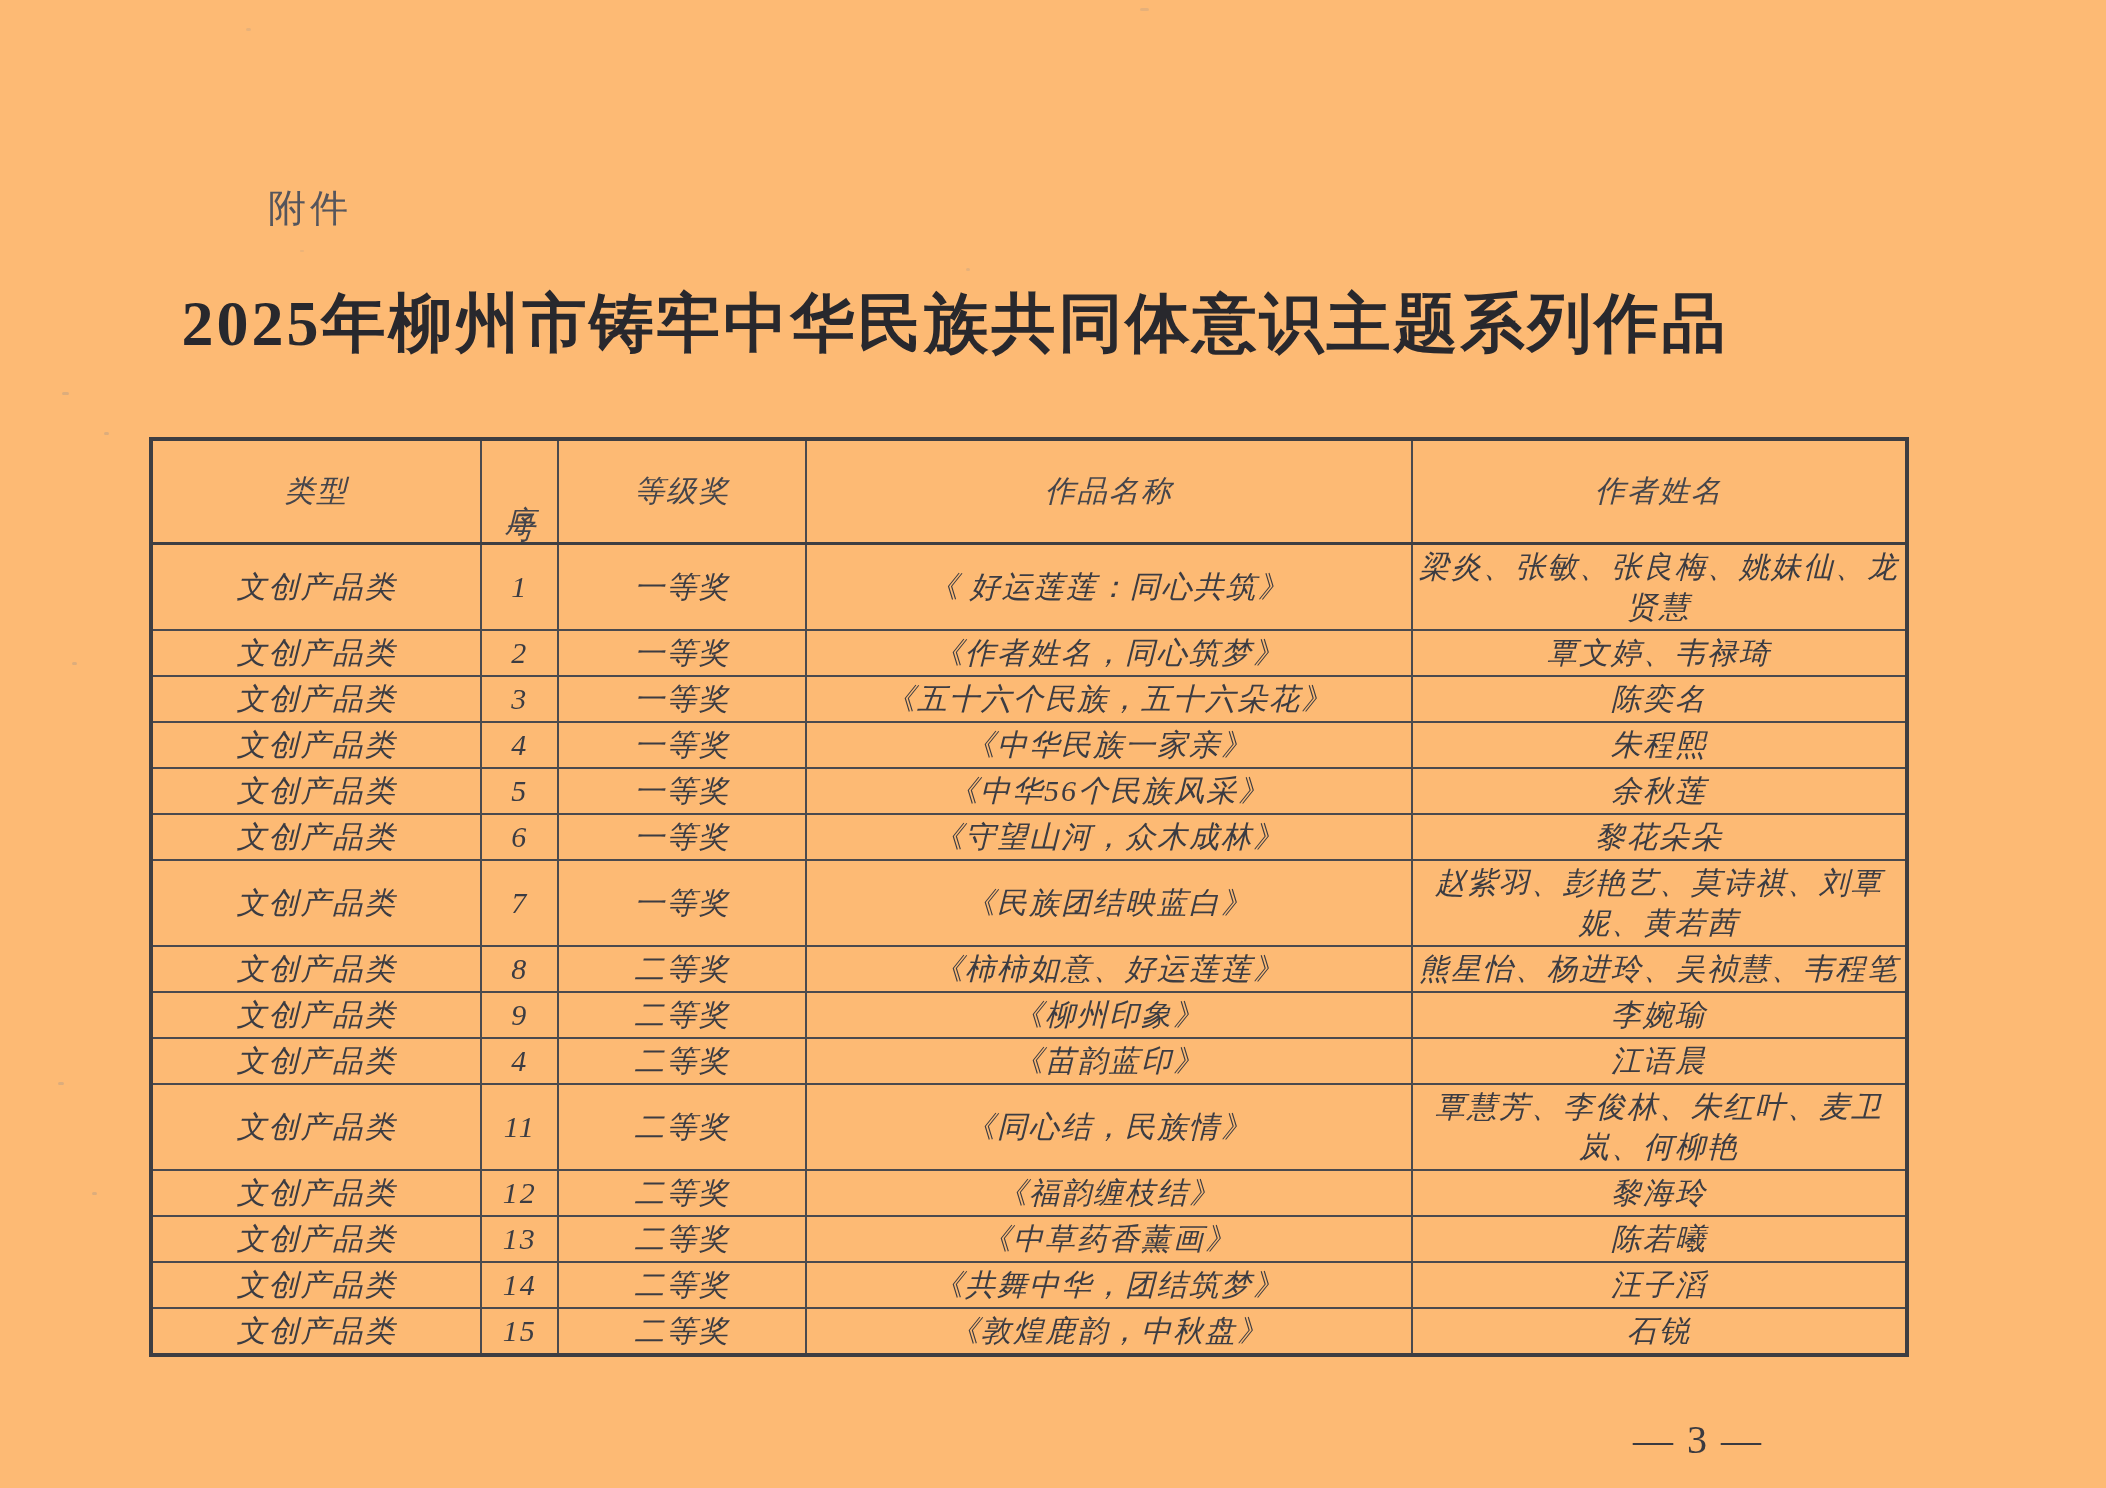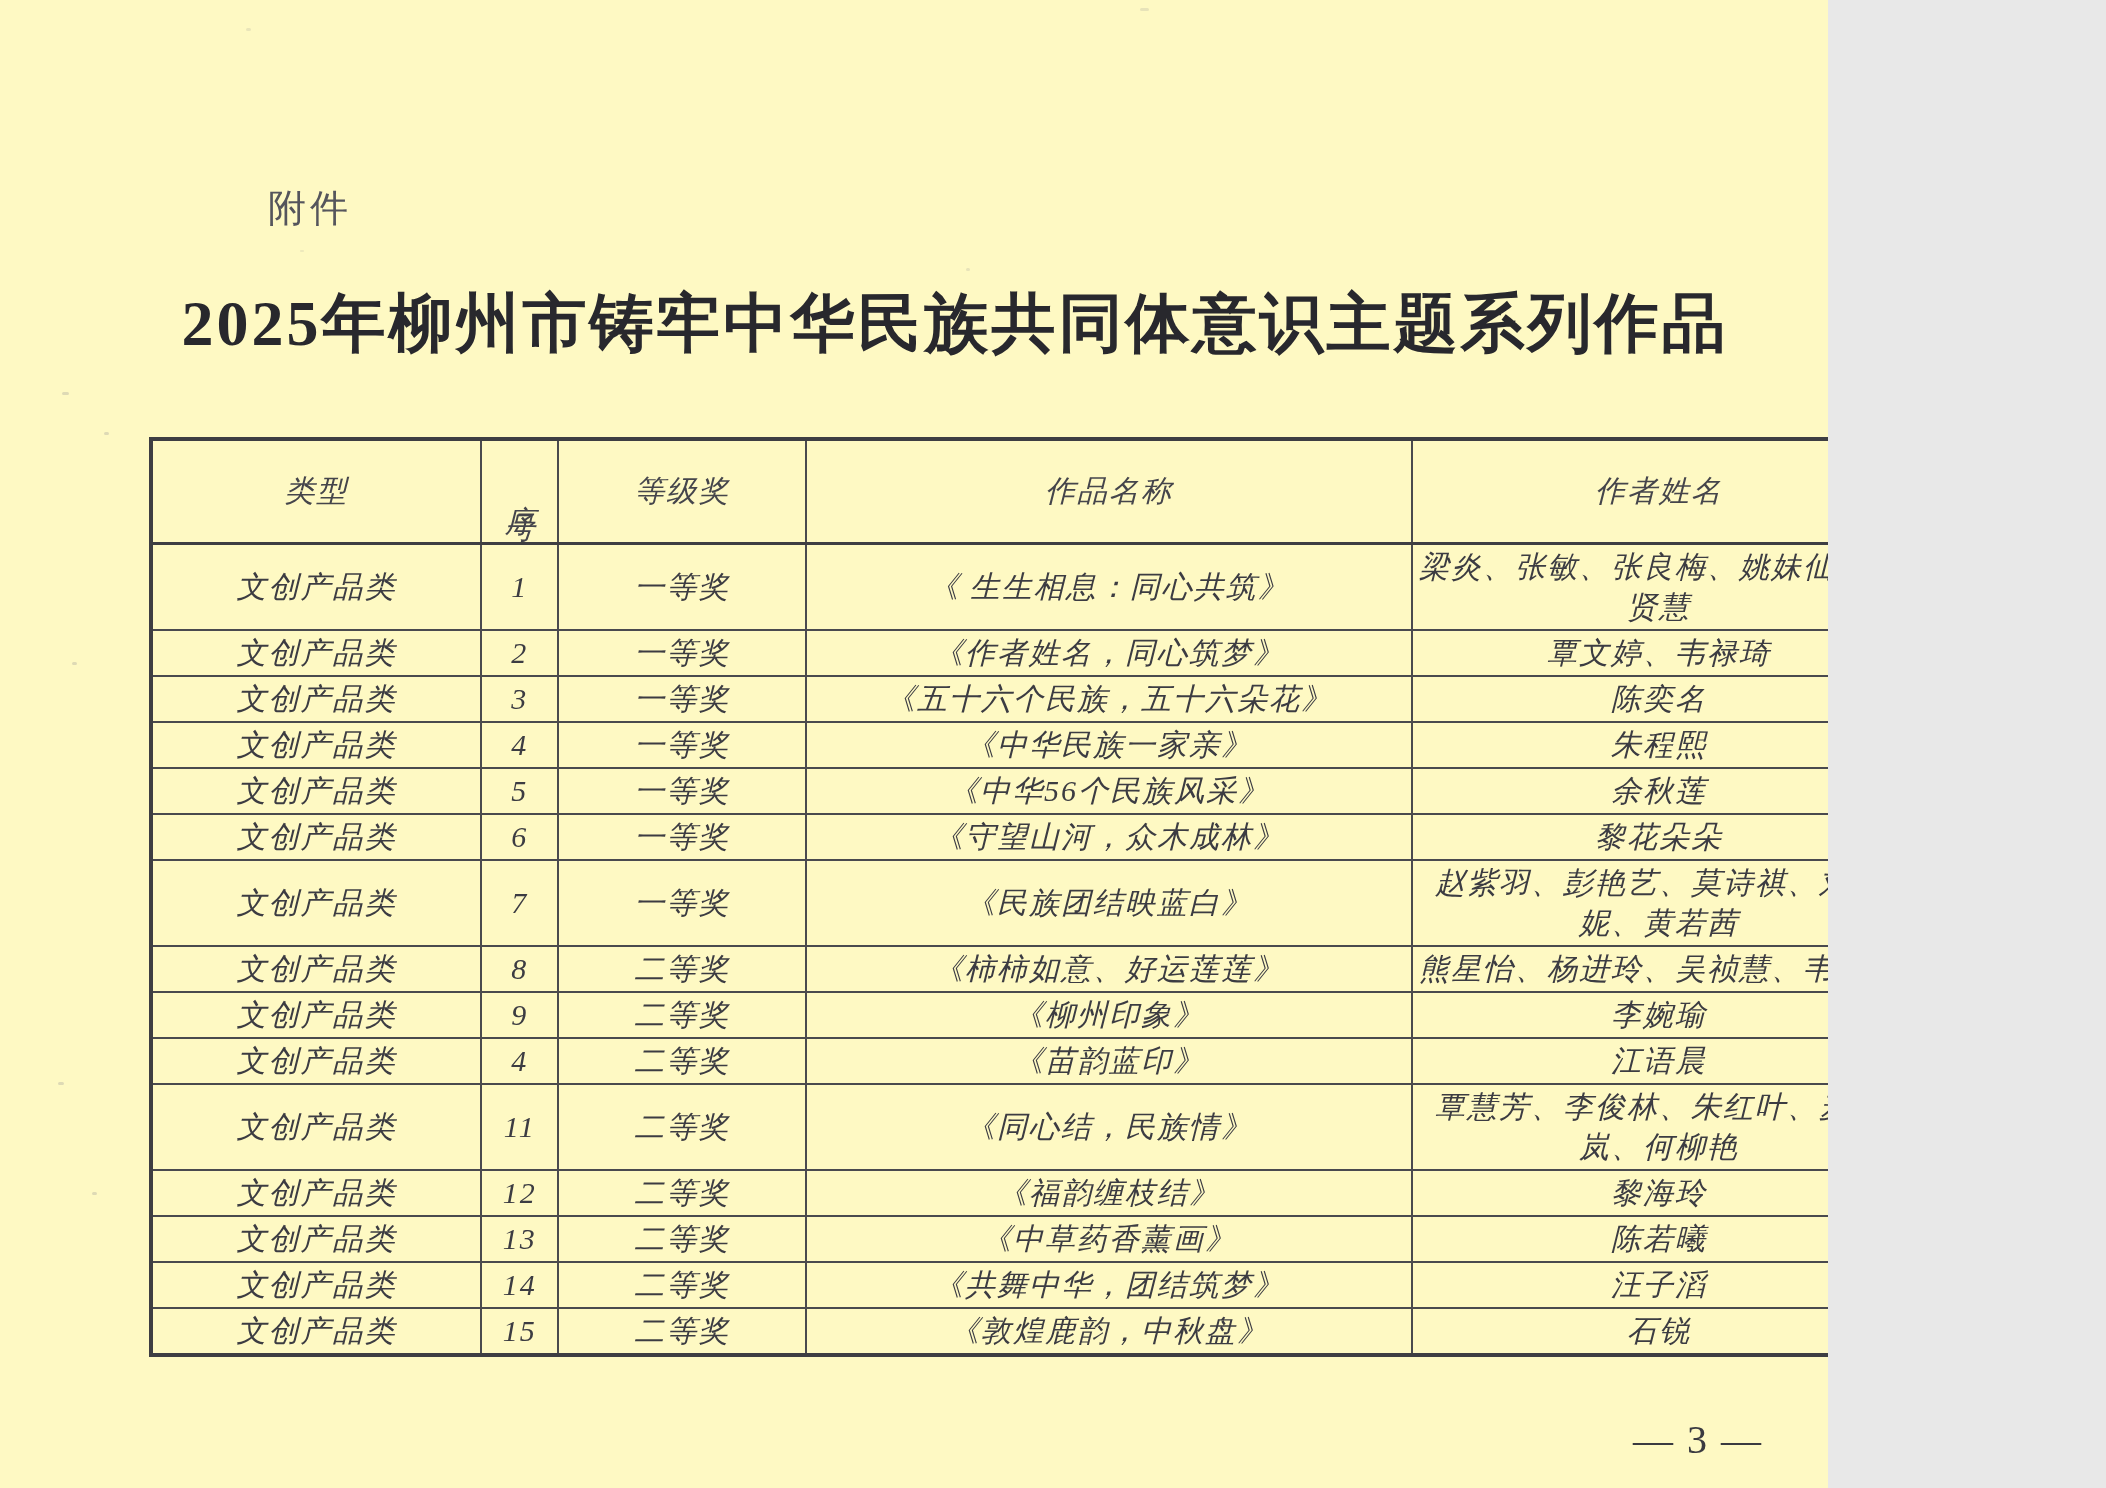--- a/index.html
+++ b/index.html
@@ -1,24 +1,23 @@
 <!DOCTYPE html>
 <html><head>
 <meta charset="utf-8">
 <style>
   html, body { margin: 0; padding: 0; background: #e8e8e8; }
   .page {
     position: relative;
-    width: 1784px;
+    width: 2106px;
     height: 1488px;
-    background: #fef9c3;
+    background: #fdba74;
     overflow: hidden;
     font-family: "Liberation Serif", serif;
     color: #3a3a40;
-    padding-left: 44px;
   }
 
   
   .attachment {
     position: absolute;
     left: 268px;
     top: 183px;
     font-family: "Liberation Sans", sans-serif;
     font-size: 38px;
     letter-spacing: 4px;
@@ -133,21 +132,21 @@
         <th>等级奖</th>
         <th>作品名称</th>
         <th>作者姓名</th>
       </tr>
     </thead>
     <tbody>
         <tr>
     <td class="cell type-cell">文创产品类</td>
     <td class="cell no-cell">1</td>
     <td class="cell award-cell">一等奖</td>
-    <td class="cell work-cell">《 生生相息：同心共筑》</td>
+    <td class="cell work-cell">《 好运莲莲：同心共筑》</td>
     <td class="cell authors-cell">梁炎、张敏、张良梅、姚妹仙、龙贤慧</td>
   </tr>
         <tr>
     <td class="cell type-cell">文创产品类</td>
     <td class="cell no-cell">2</td>
     <td class="cell award-cell">一等奖</td>
     <td class="cell work-cell">《作者姓名，同心筑梦》</td>
     <td class="cell authors-cell">覃文婷、韦禄琦</td>
   </tr>
         <tr>

